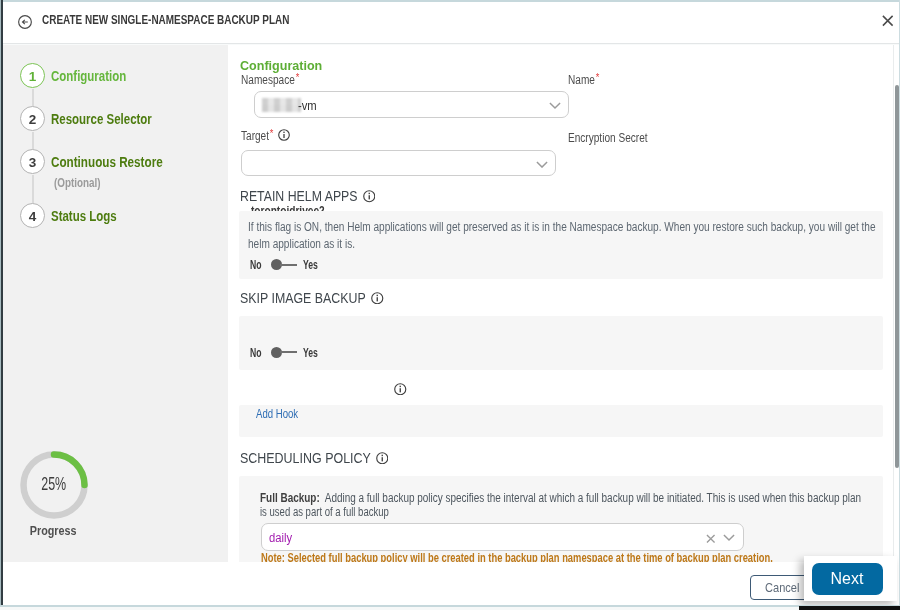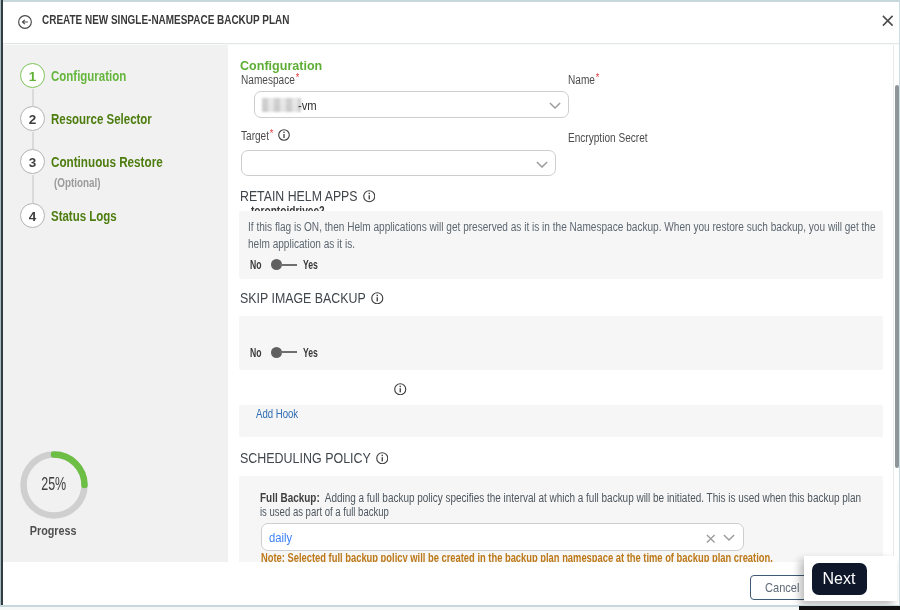--- a/index.html
+++ b/index.html
@@ -51,21 +51,21 @@
   .togglerow .yes { position:absolute; left:64.5px; top:0; transform:scaleX(.72); transform-origin:0 50%; }
   .togglerow .knob { position:absolute; left:32px; top:1px; width:11px; height:11px; border-radius:50%; background:#606060; }
   .togglerow .track { position:absolute; left:41px; top:5.5px; width:17px; height:2px; background:#6f6f6f; }
 
   
   #footer { left:3px; top:562px; width:895.5px; height:43px; background:#fff; }
   #cancelbtn { position:absolute; left:747px; top:12.5px; width:64.5px; height:25px; border:1px solid #3e5a76;
                border-radius:4px; background:#fff; color:#5f6b79; font-size:13px; text-align:center; line-height:23px; }
   #nextoverlay { left:804px; top:555.5px; width:92.5px; height:45.5px; background:#fff;
                  box-shadow:-4px 4px 8px rgba(0,0,0,.28); }
-  #nextbtn { position:absolute; left:7.5px; top:7px; width:55px; height:32px; background:#0f172a; border-radius:7px;
+  #nextbtn { position:absolute; left:7.5px; top:7px; width:71px; height:32px; background:#0369a1; border-radius:7px;
              color:#fff; font-size:16px; text-align:center; line-height:32px; }
   #blackbar { left:799px; top:606.2px; width:101px; height:3.8px; background:#101010; z-index:9; }
 
   
   #sbzone { left:893px; top:44.5px; width:5.5px; height:517.5px; border-left:1px solid #e9eced; background:#fff; }
   #sbthumb { left:894.5px; top:85px; width:4px; height:383px; background:#8f9699; border-radius:2px; }
 </style>
 </head>
 <body>
 <div id="page">
@@ -171,21 +171,21 @@
         <span class="yes">Yes</span>
     </div>
 
     <div class="gbox" style="top:360.5px; height:32px;"></div>
     <div class="abs" style="left:28px; top:362px; font-size:12px; color:#2e6db4;"><span class="t" style="transform:scaleX(.8);">Add Hook</span></div>
 
     <div class="sect" style="left:12.1px; top:406px;"><span class="t" style="transform:scaleX(.89);">SCHEDULING POLICY</span></div>
     <div class="gbox" style="top:431.5px; height:130px;"></div>
     <div class="gtext" style="top:446px; left:32.5px; line-height:14px; color:#4d565e;"><span class="t" style="transform:scaleX(.83);"><b style="color:#3f3f3f;">Full Backup:</b>&nbsp; Adding a full backup policy specifies the interval at which a full backup will be initiated. This is used when this backup plan</span><br><span class="t" style="transform:scaleX(.795);">is used as part of a full backup</span></div>
     <div class="field" style="left:33.5px; top:478.5px; width:482.5px; height:27.5px;">
-      <span class="val" style="left:7px; top:7px; color:#3b82f6;"><span class="t">daily</span></span>
+      <span class="val" style="left:7px; top:7px; color:#a21caf;"><span class="t">daily</span></span>
       <svg style="position:absolute; right:27px; top:9.5px;" width="9.5" height="9.5" viewBox="0 0 10 10">
           <path d="M1 1 L9 9 M9 1 L1 9" stroke="#9b9b9b" stroke-width="1.4"></path>
         </svg>
       <svg class="chev" style="right:8px;" viewBox="0 0 13 8">
           <path d="M1 1 L6.5 6.5 L12 1" fill="none" stroke="#9b9b9b" stroke-width="1.6"></path>
         </svg>
     </div>
     <div class="abs" style="left:33.5px; top:506.5px; font-size:12px; font-weight:bold; color:#bd7818;"><span class="t" style="transform:scaleX(.78);">Note: Selected full backup policy will be created in the backup plan namespace at the time of backup plan creation.</span></div>
   </div>
 

